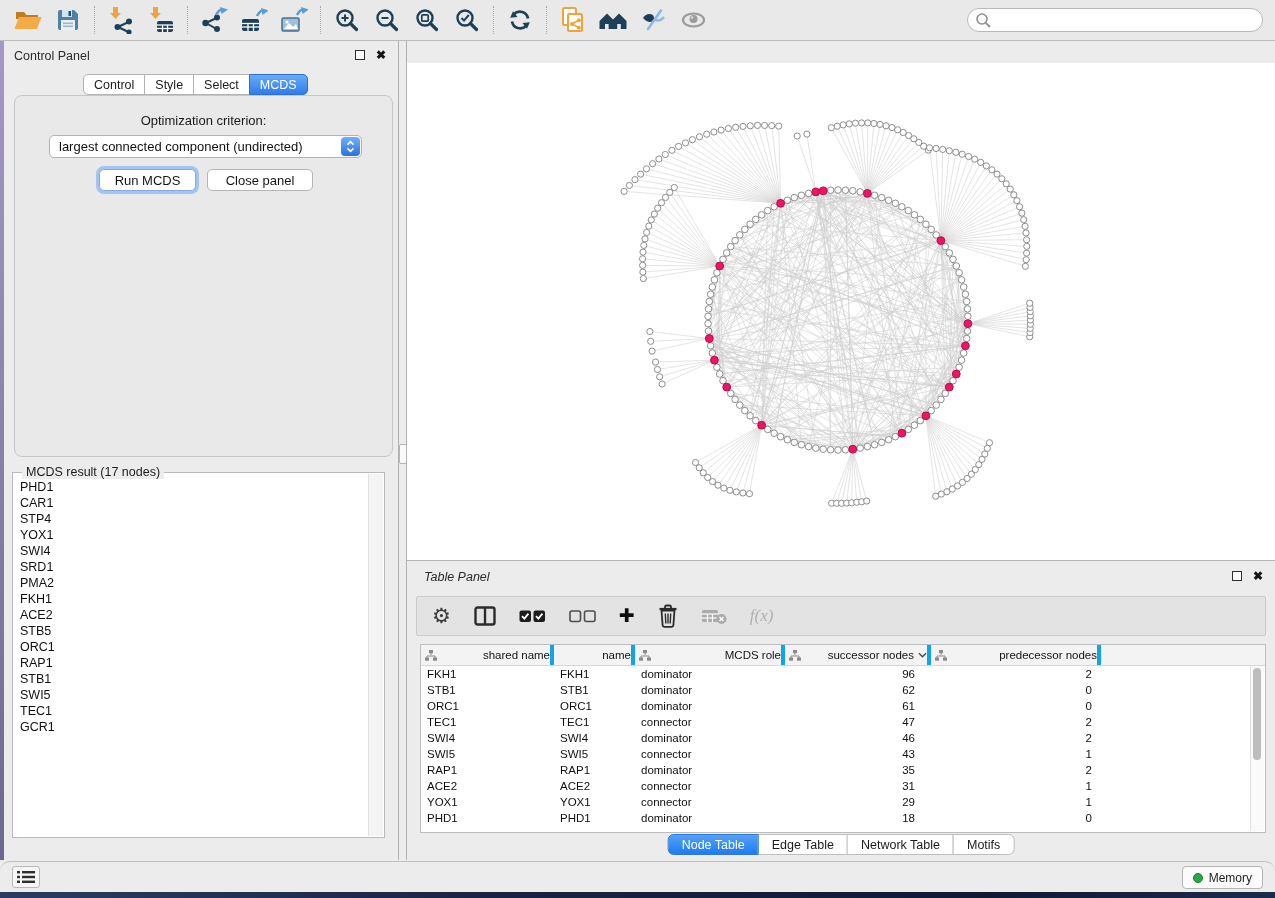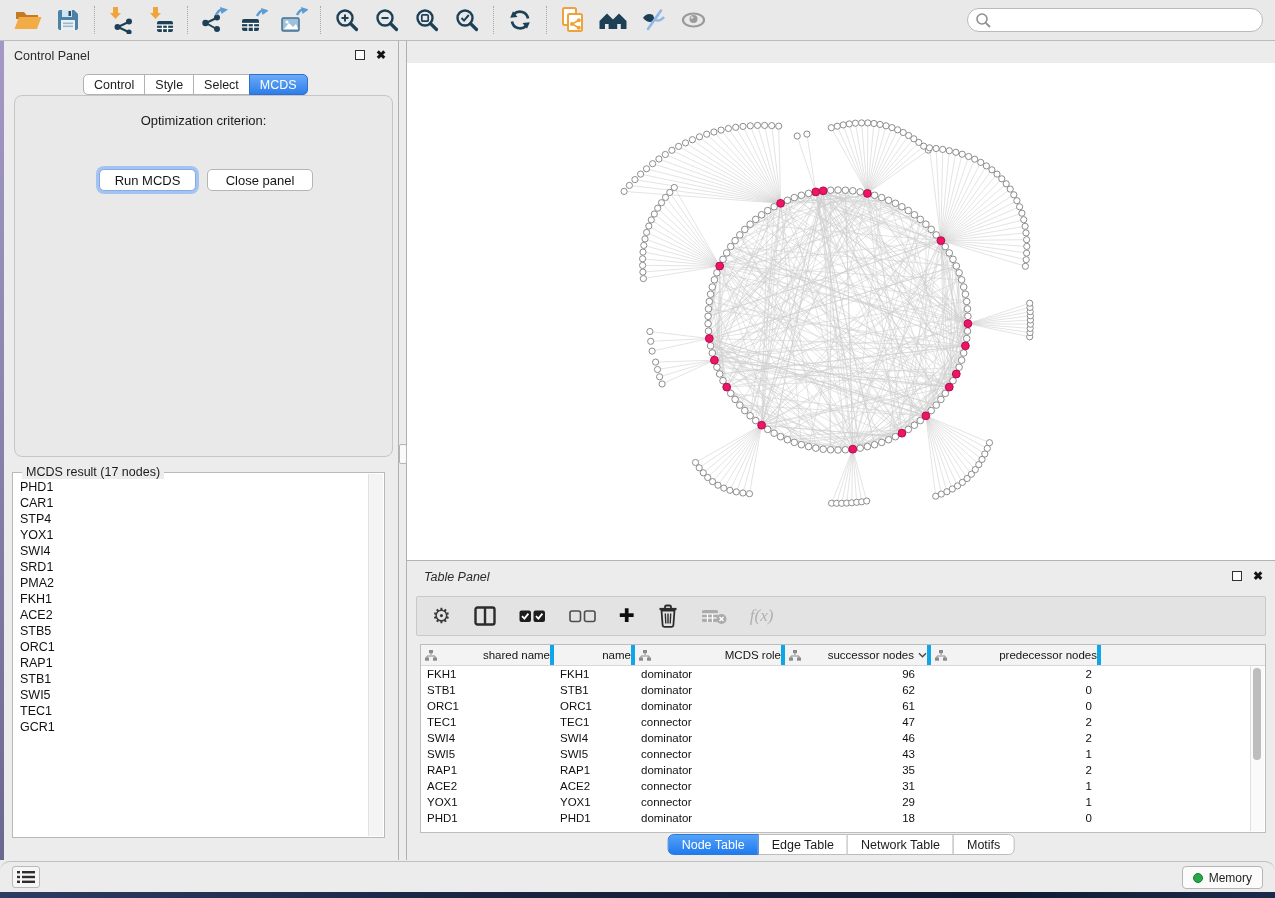--- a/index.html
+++ b/index.html
@@ -283,20 +283,29 @@
       <span class="close-ico">✖</span>
     </div>
     <div class="cp-tabs">
         <div class="seg">Control</div>
         <div class="seg">Style</div>
         <div class="seg">Select</div>
         <div class="seg active">MCDS</div>
       </div>
     <div class="cp-box">
       <div class="opt-label">Optimization criterion:</div>
+      <div class="dropdown">
+        <span class="val">largest connected component (undirected)</span>
+        <span class="stepper">
+          <svg width="9" height="13" viewBox="0 0 9 13">
+              <path d="M1.5 4.6 L4.5 1.6 7.5 4.6" stroke="#fff" stroke-width="1.6" fill="none"></path>
+              <path d="M1.5 8.4 L4.5 11.4 7.5 8.4" stroke="#fff" stroke-width="1.6" fill="none"></path>
+            </svg>
+        </span>
+      </div>
       <div class="mac-btn btn-run">Run MCDS</div>
       <div class="mac-btn btn-close">Close panel</div>
     </div>
     <span class="legend">MCDS result (17 nodes)</span>
     <div class="fieldset">
       <div class="mcds-list">
           <div>PHD1</div>
           <div>CAR1</div>
           <div>STP4</div>
           <div>YOX1</div>

